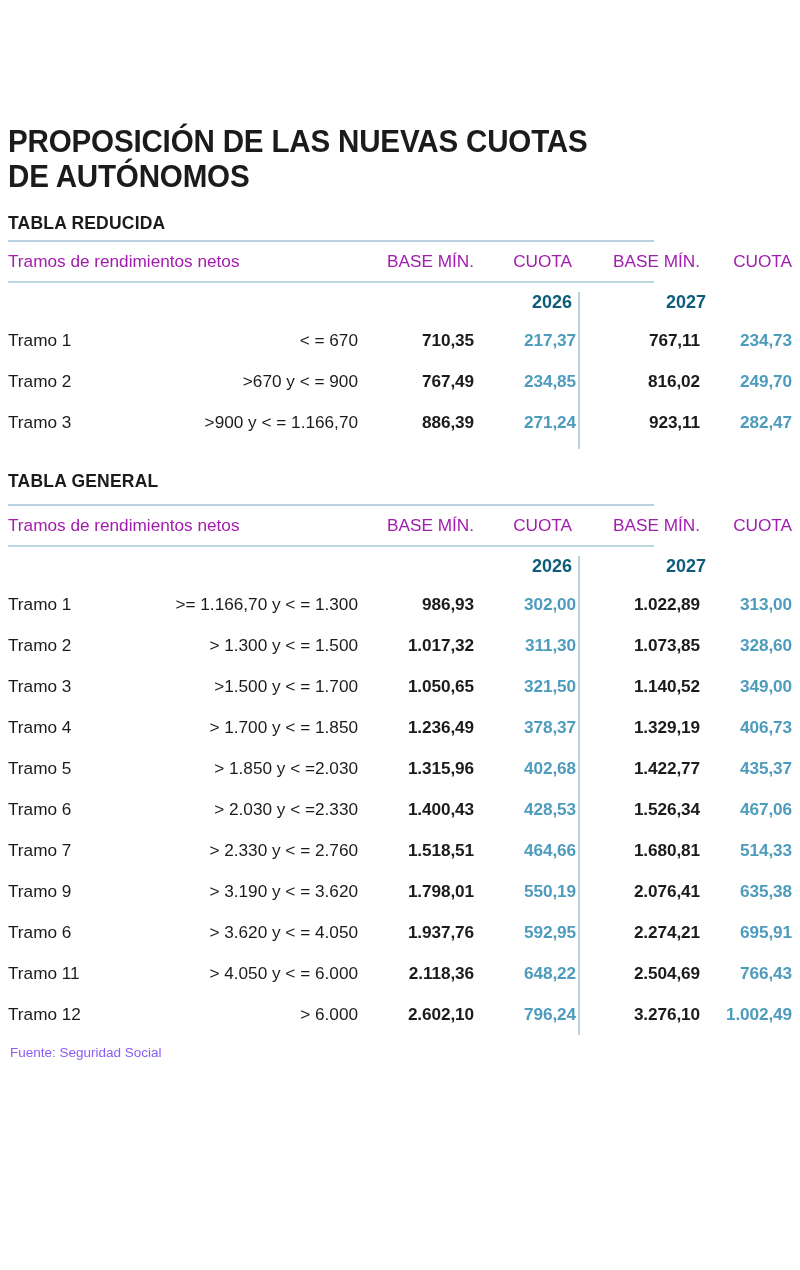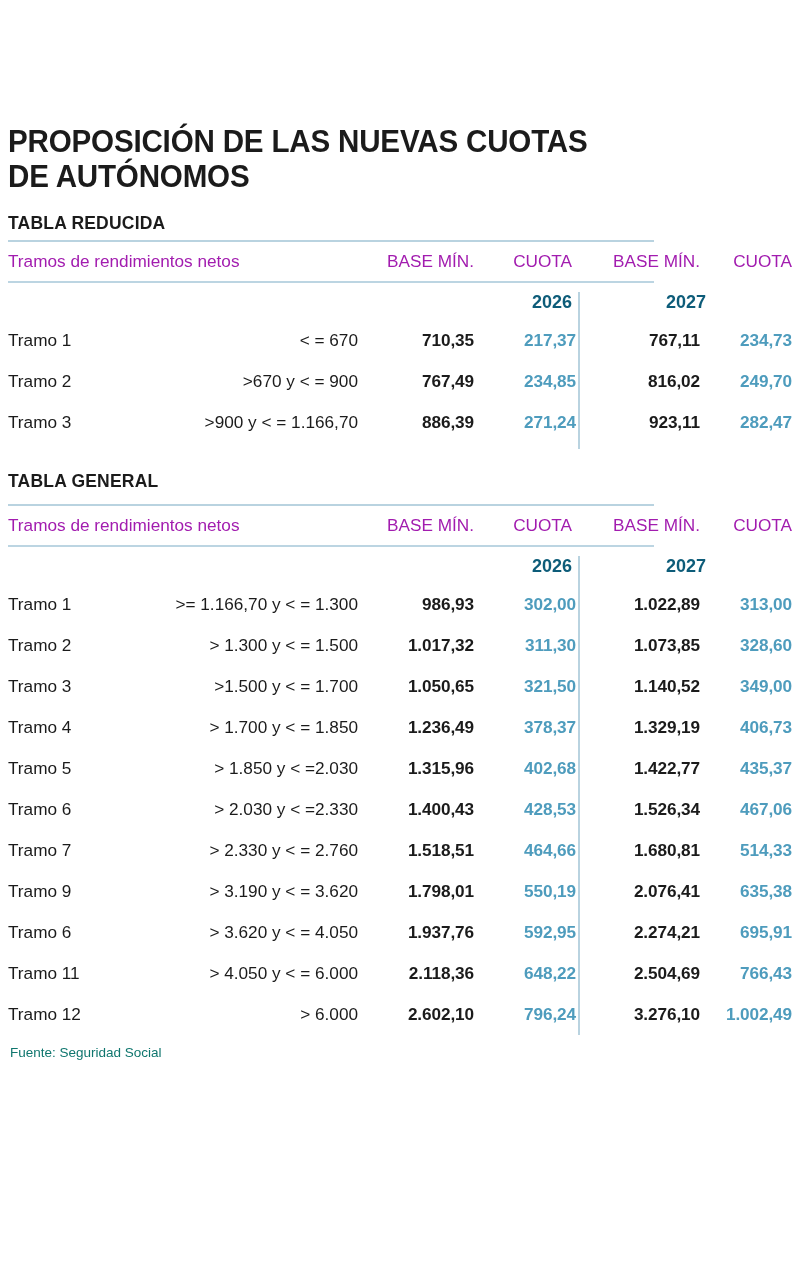--- a/index.html
+++ b/index.html
@@ -119,21 +119,21 @@
     position: absolute;
     width: 2px;
     background: #b9d3e0;
     left: 570px;
     top: 0;
     bottom: 0;
   }
 
   .footer-note {
     font-size: 13.5px;
-    color: #0f766e;
+    color: #8b5cf6;
     padding-top: 10px;
     padding-left: 2px;
   }
 
   .spacer-after-reducida { height: 6px; }
 </style>
 </head>
 <body>
 
 <div class="page">

